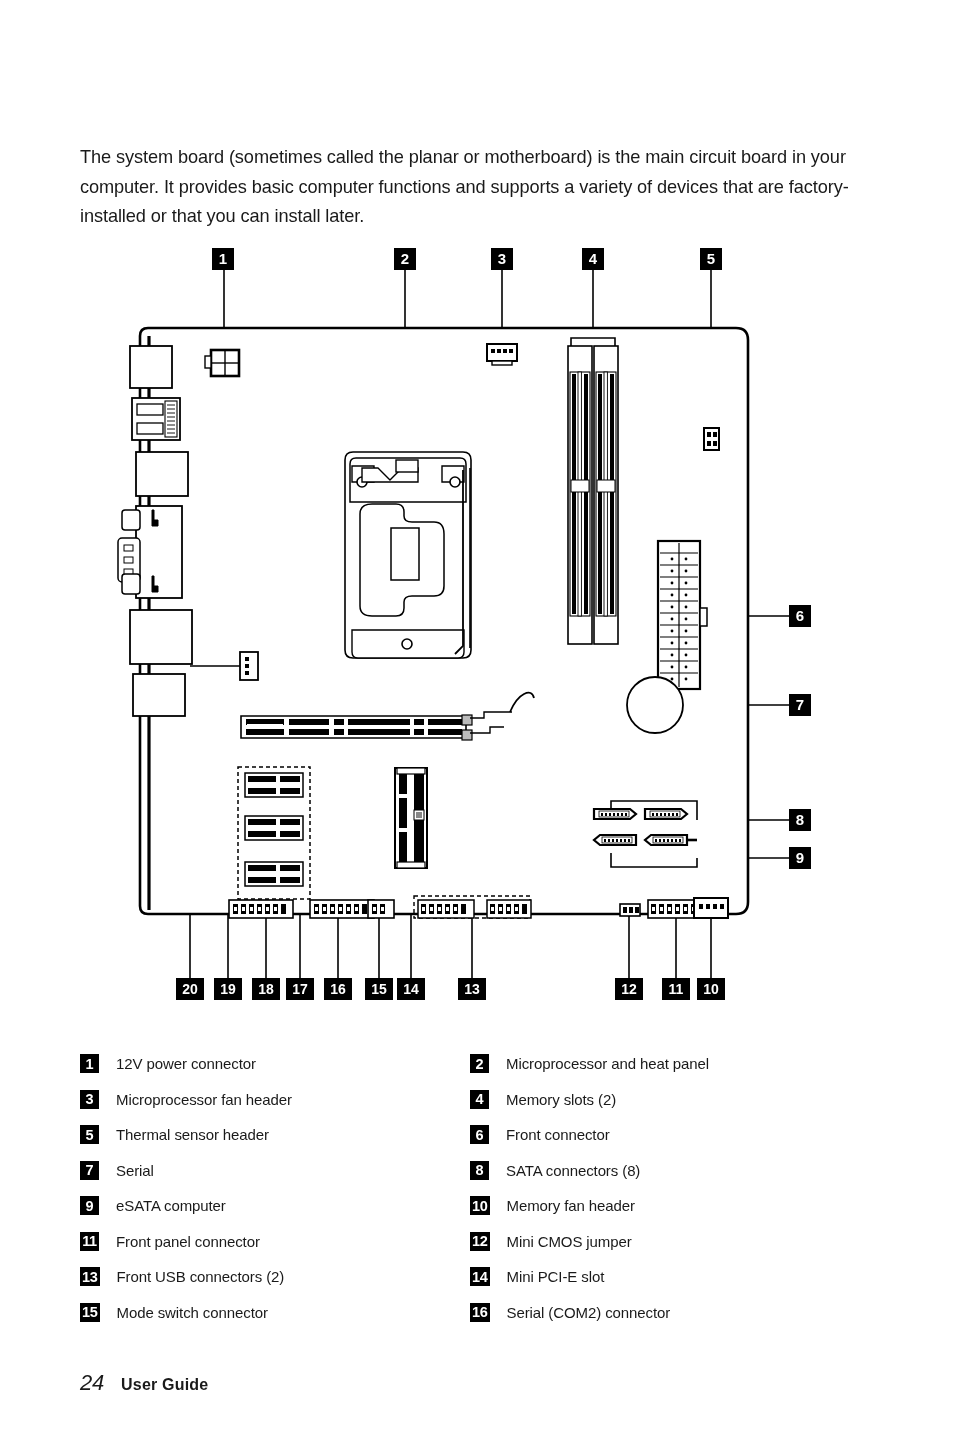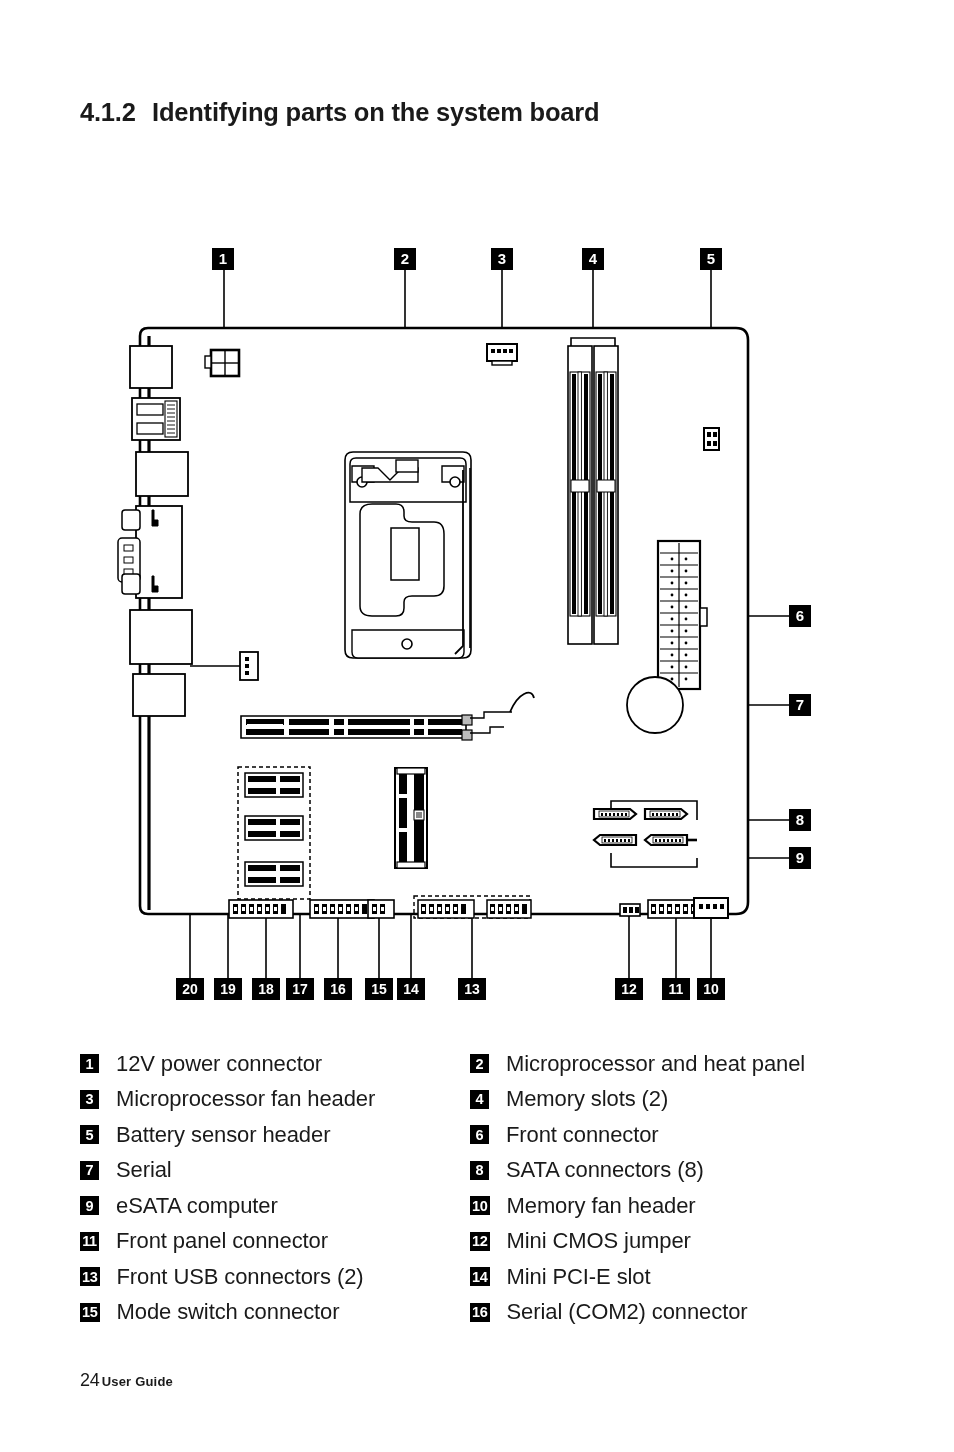--- a/index.html
+++ b/index.html
@@ -83,53 +83,52 @@
     min-width: 19px;
     height: 19px;
     padding: 0 2px;
     box-sizing: border-box;
     line-height: 1;
     flex: none;
     letter-spacing: -0.3px;
   }
   .legend-label {
     margin-left: 17px;
-    font-size: 22px;
+    font-size: 15px;
     letter-spacing: -0.1px;
     white-space: nowrap;
   }
 
   
   .footer {
     position: absolute;
     left: 80px;
     top: 1370px;
     display: flex;
     align-items: baseline;
   }
   .footer-page {
-    font-size: 18px;
+    font-size: 22px;
     letter-spacing: -0.2px;
+    font-style: italic;
   }
   .footer-text {
-    margin-left: 2px;
-    font-size: 13px;
+    margin-left: 17px;
+    font-size: 16px;
     font-weight: bold;
     letter-spacing: 0.2px;
   }
 </style>
 </head>
 <body>
 
 <div class="page">
 
-  <div class="heading">
-    <span class="num">4.1.2</span><span>Identifying parts on the system board</span>
-  </div>
-
+
+  <div class="intro">The system board (sometimes called the planar or motherboard) is the main circuit board in your computer. It provides basic computer functions and supports a variety of devices that are factory-installed or that you can install later.</div>
 
   <div class="figure">
     <svg width="954" height="780" viewBox="0 0 954 780" xmlns="http://www.w3.org/2000/svg">
       <defs>
         <g id="dimm-teeth">
           <g fill="#000">
             <rect x="0" y="0" width="1.1" height="8"></rect>
           </g>
         </g>
       </defs>
@@ -717,21 +716,21 @@
     <div class="legend-item">
       <span class="badge">3</span>
       <span class="legend-label">Microprocessor fan header</span>
     </div>
     <div class="legend-item">
       <span class="badge">4</span>
       <span class="legend-label">Memory slots (2)</span>
     </div>
     <div class="legend-item">
       <span class="badge">5</span>
-      <span class="legend-label">Battery sensor header</span>
+      <span class="legend-label">Thermal sensor header</span>
     </div>
     <div class="legend-item">
       <span class="badge">6</span>
       <span class="legend-label">Front connector</span>
     </div>
     <div class="legend-item">
       <span class="badge">7</span>
       <span class="legend-label">Serial</span>
     </div>
     <div class="legend-item">

